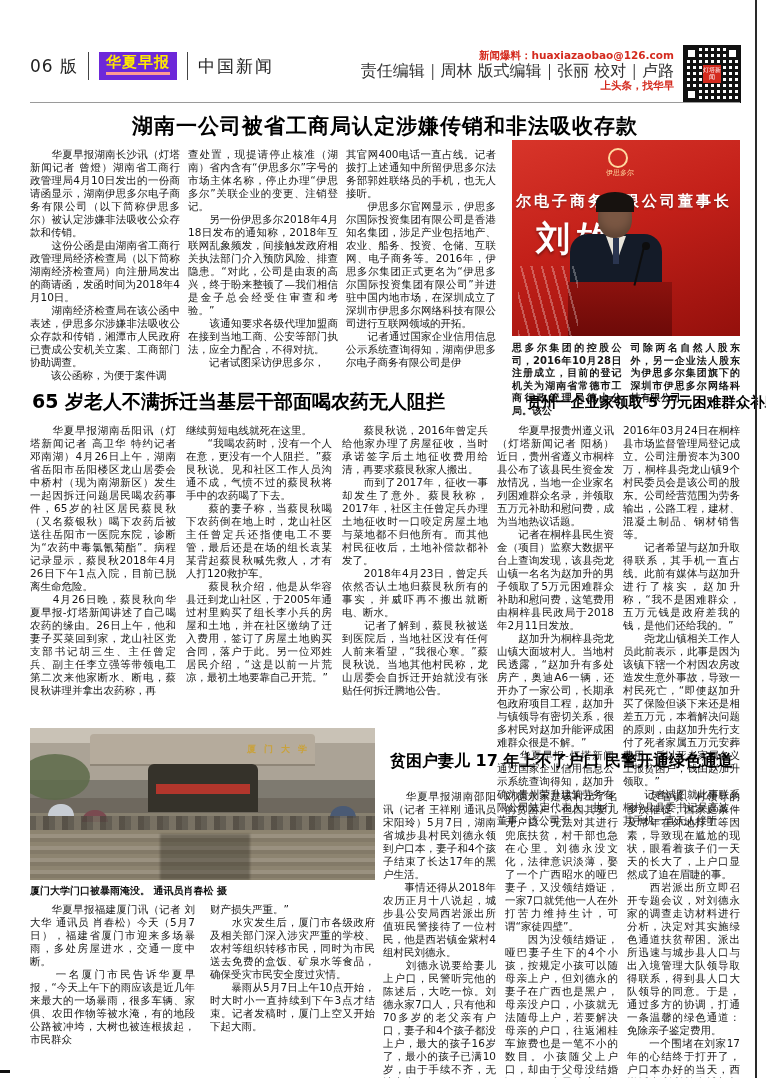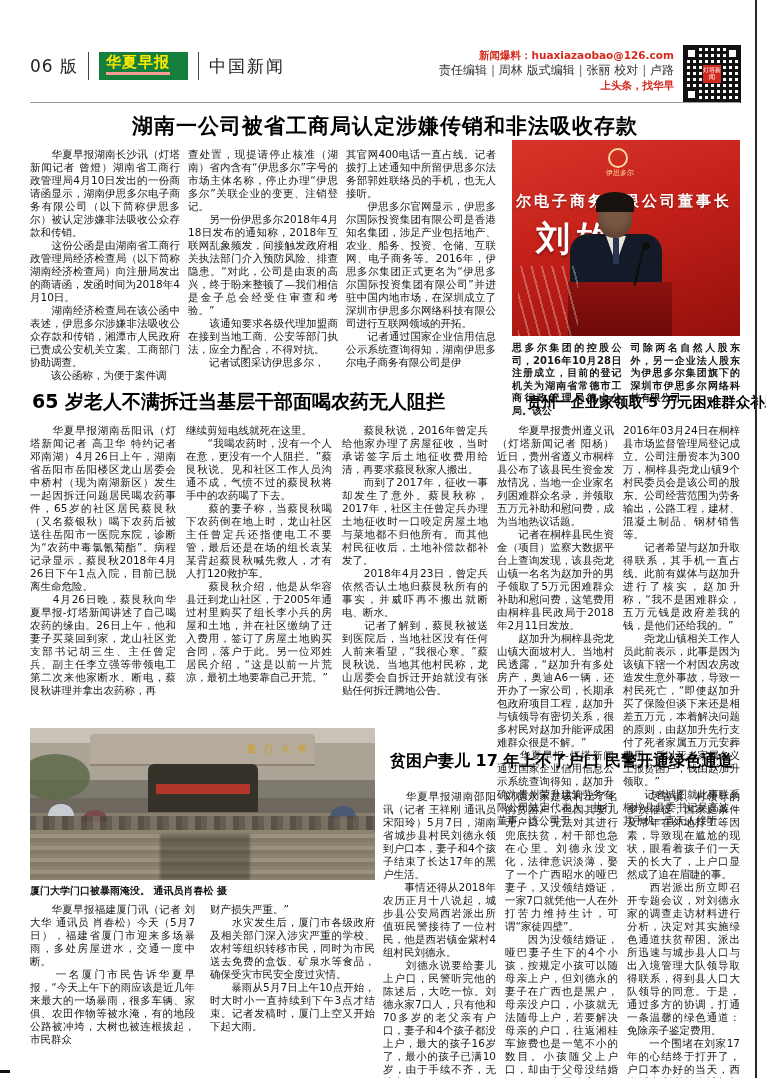--- a/index.html
+++ b/index.html
@@ -4,27 +4,27 @@
 <style>
   html,body{margin:0;padding:0;background:#e8e8e4;}
   .page{position:relative;width:766px;height:1078px;background:#ffffff;overflow:hidden;
         font-family:"DejaVu Sans","Liberation Sans",sans-serif;color:#141414;}
   
   .header{position:absolute;left:30px;top:44px;width:710px;height:58px;}
   .header-left{position:absolute;left:0;top:8px;display:flex;align-items:center;gap:10px;text-align:right;}
   .edition{font-size:17px;color:#222;letter-spacing:1px;}
   .logo-wrap{display:flex;align-items:center;gap:10px;padding:0 10px;
              border-left:1px solid #444;border-right:1px solid #444;}
-  .masthead{background:#15803d;color:#ffe900;font-weight:bold;font-size:15px;
-            padding:3px 18px 5px 7px;letter-spacing:1px;line-height:1;}
+  .masthead{background:#6d28d9;color:#ffe900;font-weight:bold;font-size:15px;
+            padding:3px 7px 5px 7px;letter-spacing:1px;line-height:1;}
   .masthead .substrip{display:block;height:3px;margin-top:2px;background:#ff9b93;}
   .section{font-size:17px;color:#222;letter-spacing:2px;}
   .header-right{position:absolute;right:66px;top:4px;text-align:right;line-height:15px;}
   .tipline{color:#d42a1e;font-size:10.5px;font-weight:bold;}
-  .editors{color:#333;font-size:12px;}
+  .editors{color:#333;font-size:16px;}
   .slogan{color:#d42a1e;font-size:10.5px;font-weight:bold;}
   .qr{position:absolute;right:0;top:2px;width:56px;height:56px;background:
       repeating-linear-gradient(0deg,#111 0 3px,transparent 3px 6px),
       repeating-linear-gradient(90deg,#111 0 3px,#fff 3px 6px);
       outline:2px solid #111;outline-offset:-1px;}
   .qr .finder{position:absolute;width:13px;height:13px;background:#fff;border:3px solid #111;box-sizing:border-box;}
   .qr .f1{left:1px;top:1px;} .qr .f2{right:1px;top:1px;} .qr .f3{left:1px;bottom:1px;}
   .qr .center-badge{position:absolute;left:19px;top:19px;width:18px;height:18px;background:#d42a1e;
       color:#fff;font-size:6px;line-height:1.1;display:flex;align-items:center;justify-content:center;text-align:center;}
   .head-rule{position:absolute;left:30px;top:102px;width:710px;border-top:1px solid #9a9a9a;}

